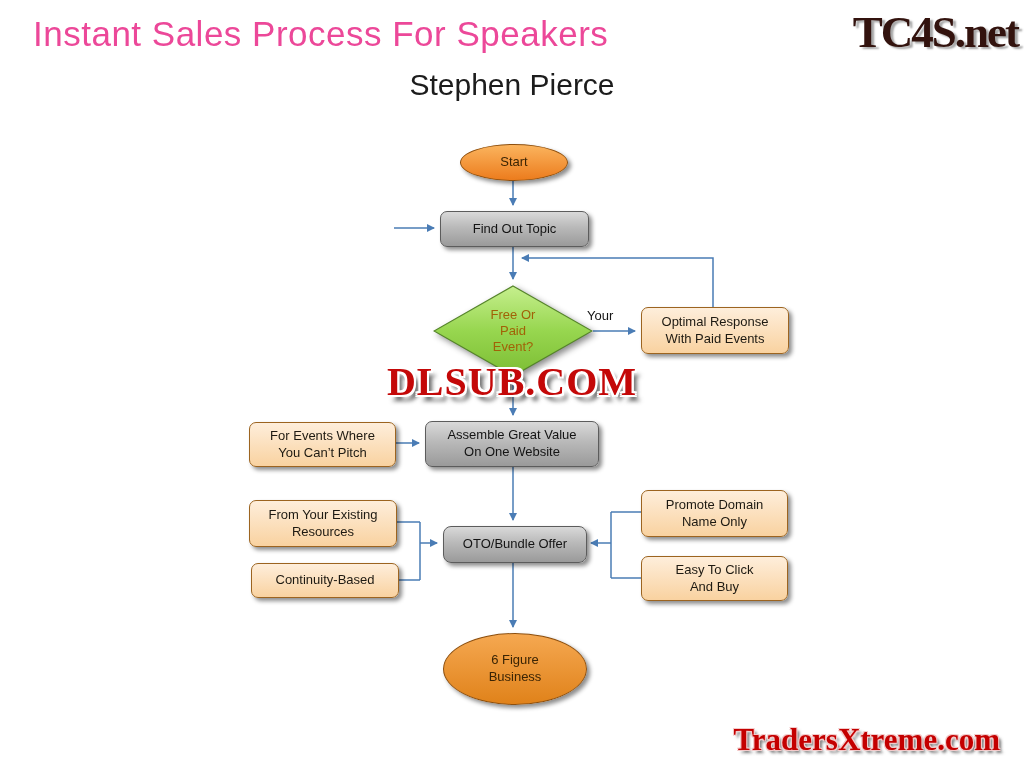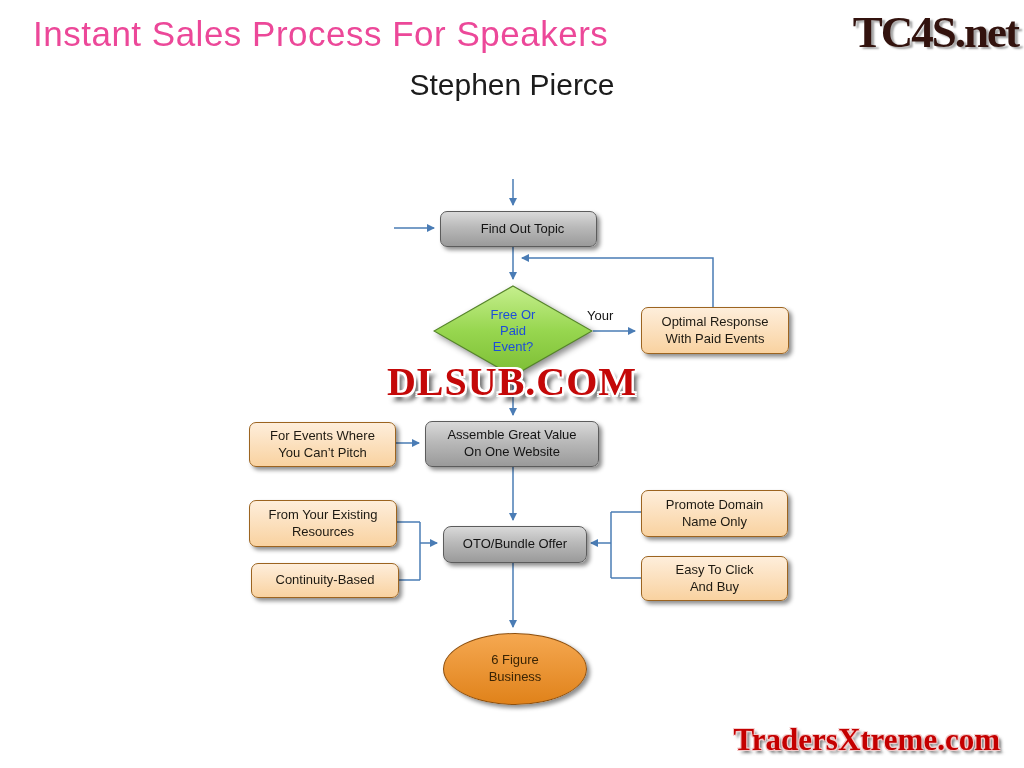--- a/index.html
+++ b/index.html
@@ -57,21 +57,21 @@
   .terminator {
     border-radius:50%;
     box-shadow:3px 3px 4px rgba(0,0,0,0.45);
     color:#3a2404;
   }
   .term-start { background:linear-gradient(#fbb45e, #ec7c1d); border:1px solid #8d4f0e; }
   .diamond-wrap { position:absolute; z-index:9; }
   .diamond-wrap svg { filter:drop-shadow(3px 3px 3px rgba(0,0,0,0.45)); display:block; }
   .diamond-label {
     position:absolute; inset:0; display:flex; align-items:center; justify-content:center;
-    text-align:center; font-size:13px; line-height:1.25; color:#1d4ed8; white-space:pre-line;
+    text-align:center; font-size:13px; line-height:1.25; color:#a16207; white-space:pre-line;
   }
   .edge-label {
     position:absolute; font-size:13px; color:#141414; z-index:12;
   }
   #connector-layer { position:absolute; left:0; top:0; z-index:5; }
 </style>
 </head>
 <body>
 
 <div id="canvas">
@@ -103,23 +103,26 @@
       <line x1="420" y1="522" x2="420" y2="580"></line>
       <line x1="420" y1="543" x2="437" y2="543" marker-end="url(#arrow)"></line>
       <line x1="641" y1="512" x2="611" y2="512"></line>
       <line x1="641" y1="578" x2="611" y2="578"></line>
       <line x1="611" y1="512" x2="611" y2="578"></line>
       <line x1="611" y1="543" x2="591" y2="543" marker-end="url(#arrow)"></line>
       <line x1="513" y1="561" x2="513" y2="627" marker-end="url(#arrow)"></line>
     </g>
   </svg>
 
+  <div class="node terminator term-start" style="left:460px; top:144px; width:106px; height:35px;">
+    <span>Start</span>
+  </div>
 
 
-  <div class="node process" style="left:440px; top:211px; width:147px; height:34px;padding-left:8px;">
+  <div class="node process" style="left:440px; top:211px; width:147px; height:34px;">
     <span>Find Out Topic</span>
   </div>
 
   <div class="diamond-wrap" style="left:433px; top:285px; width:160px; height:92px;">
     <svg width="160" height="92" viewBox="0 0 160 92">
       <defs>
         <linearGradient id="gGreen" x1="0" y1="0" x2="0" y2="1">
           <stop offset="0" stop-color="#c6ef8e"></stop>
           <stop offset="0.5" stop-color="#97d64f"></stop>
           <stop offset="1" stop-color="#7cbd33"></stop>

